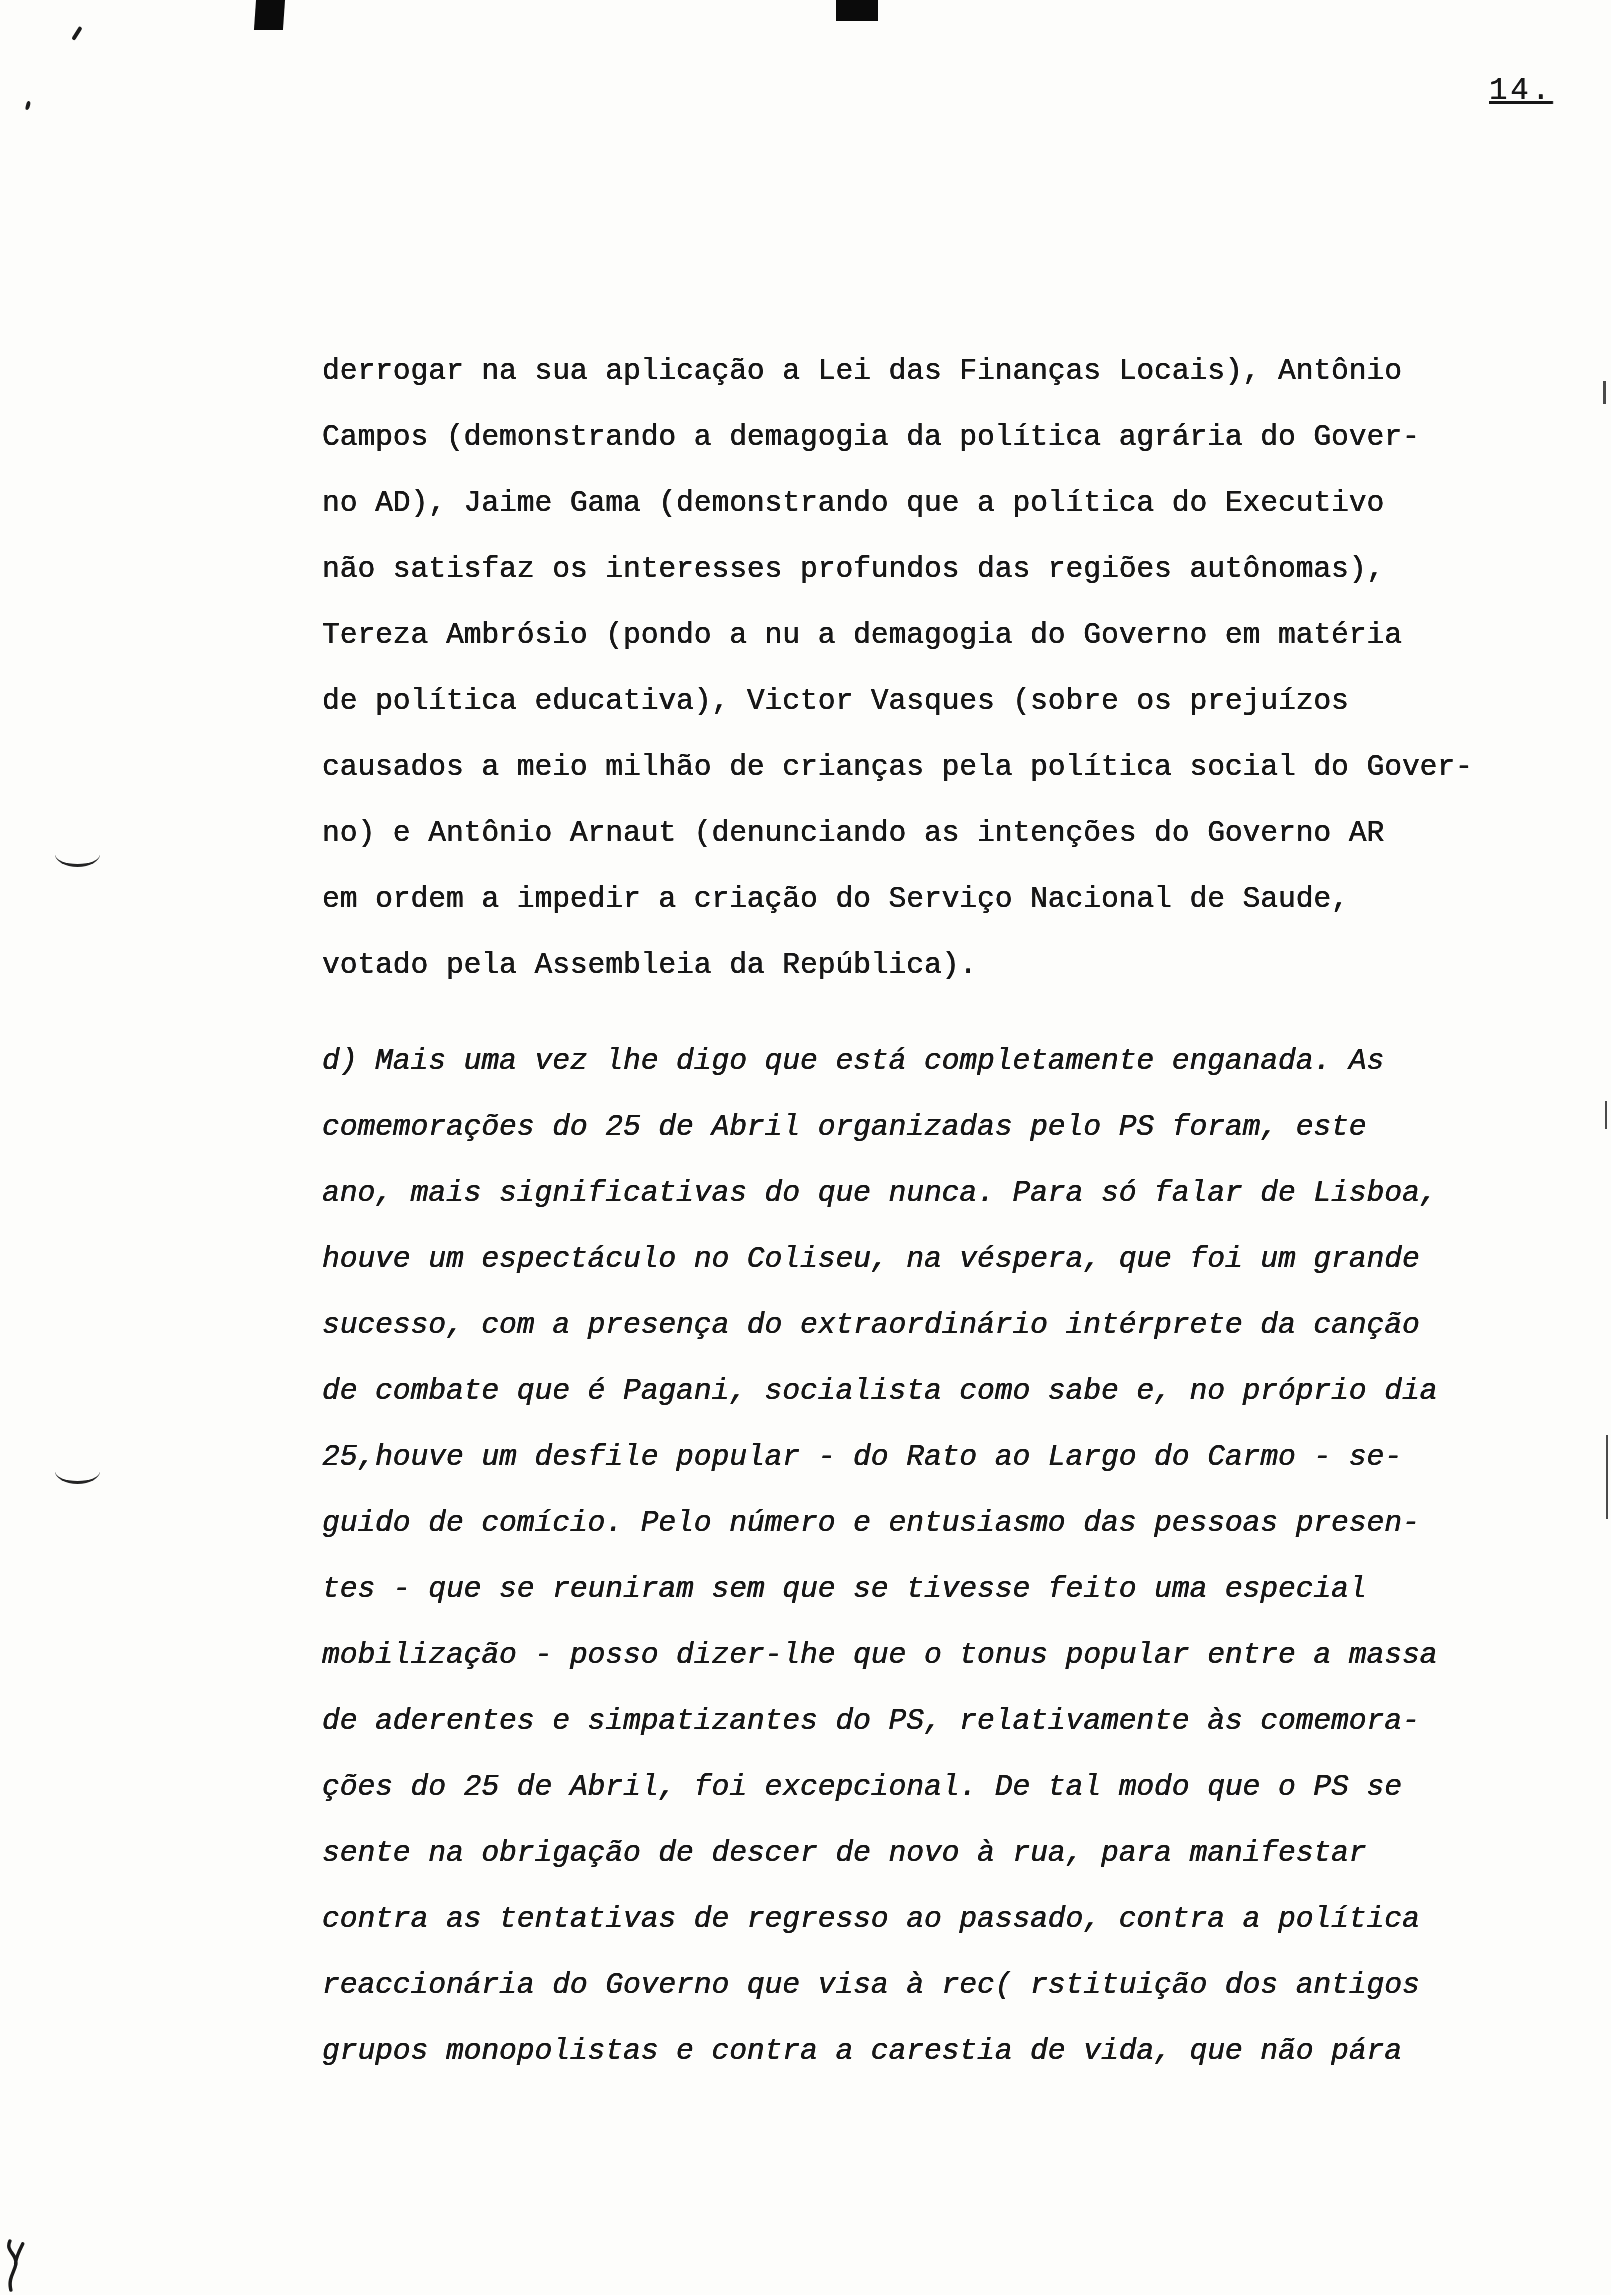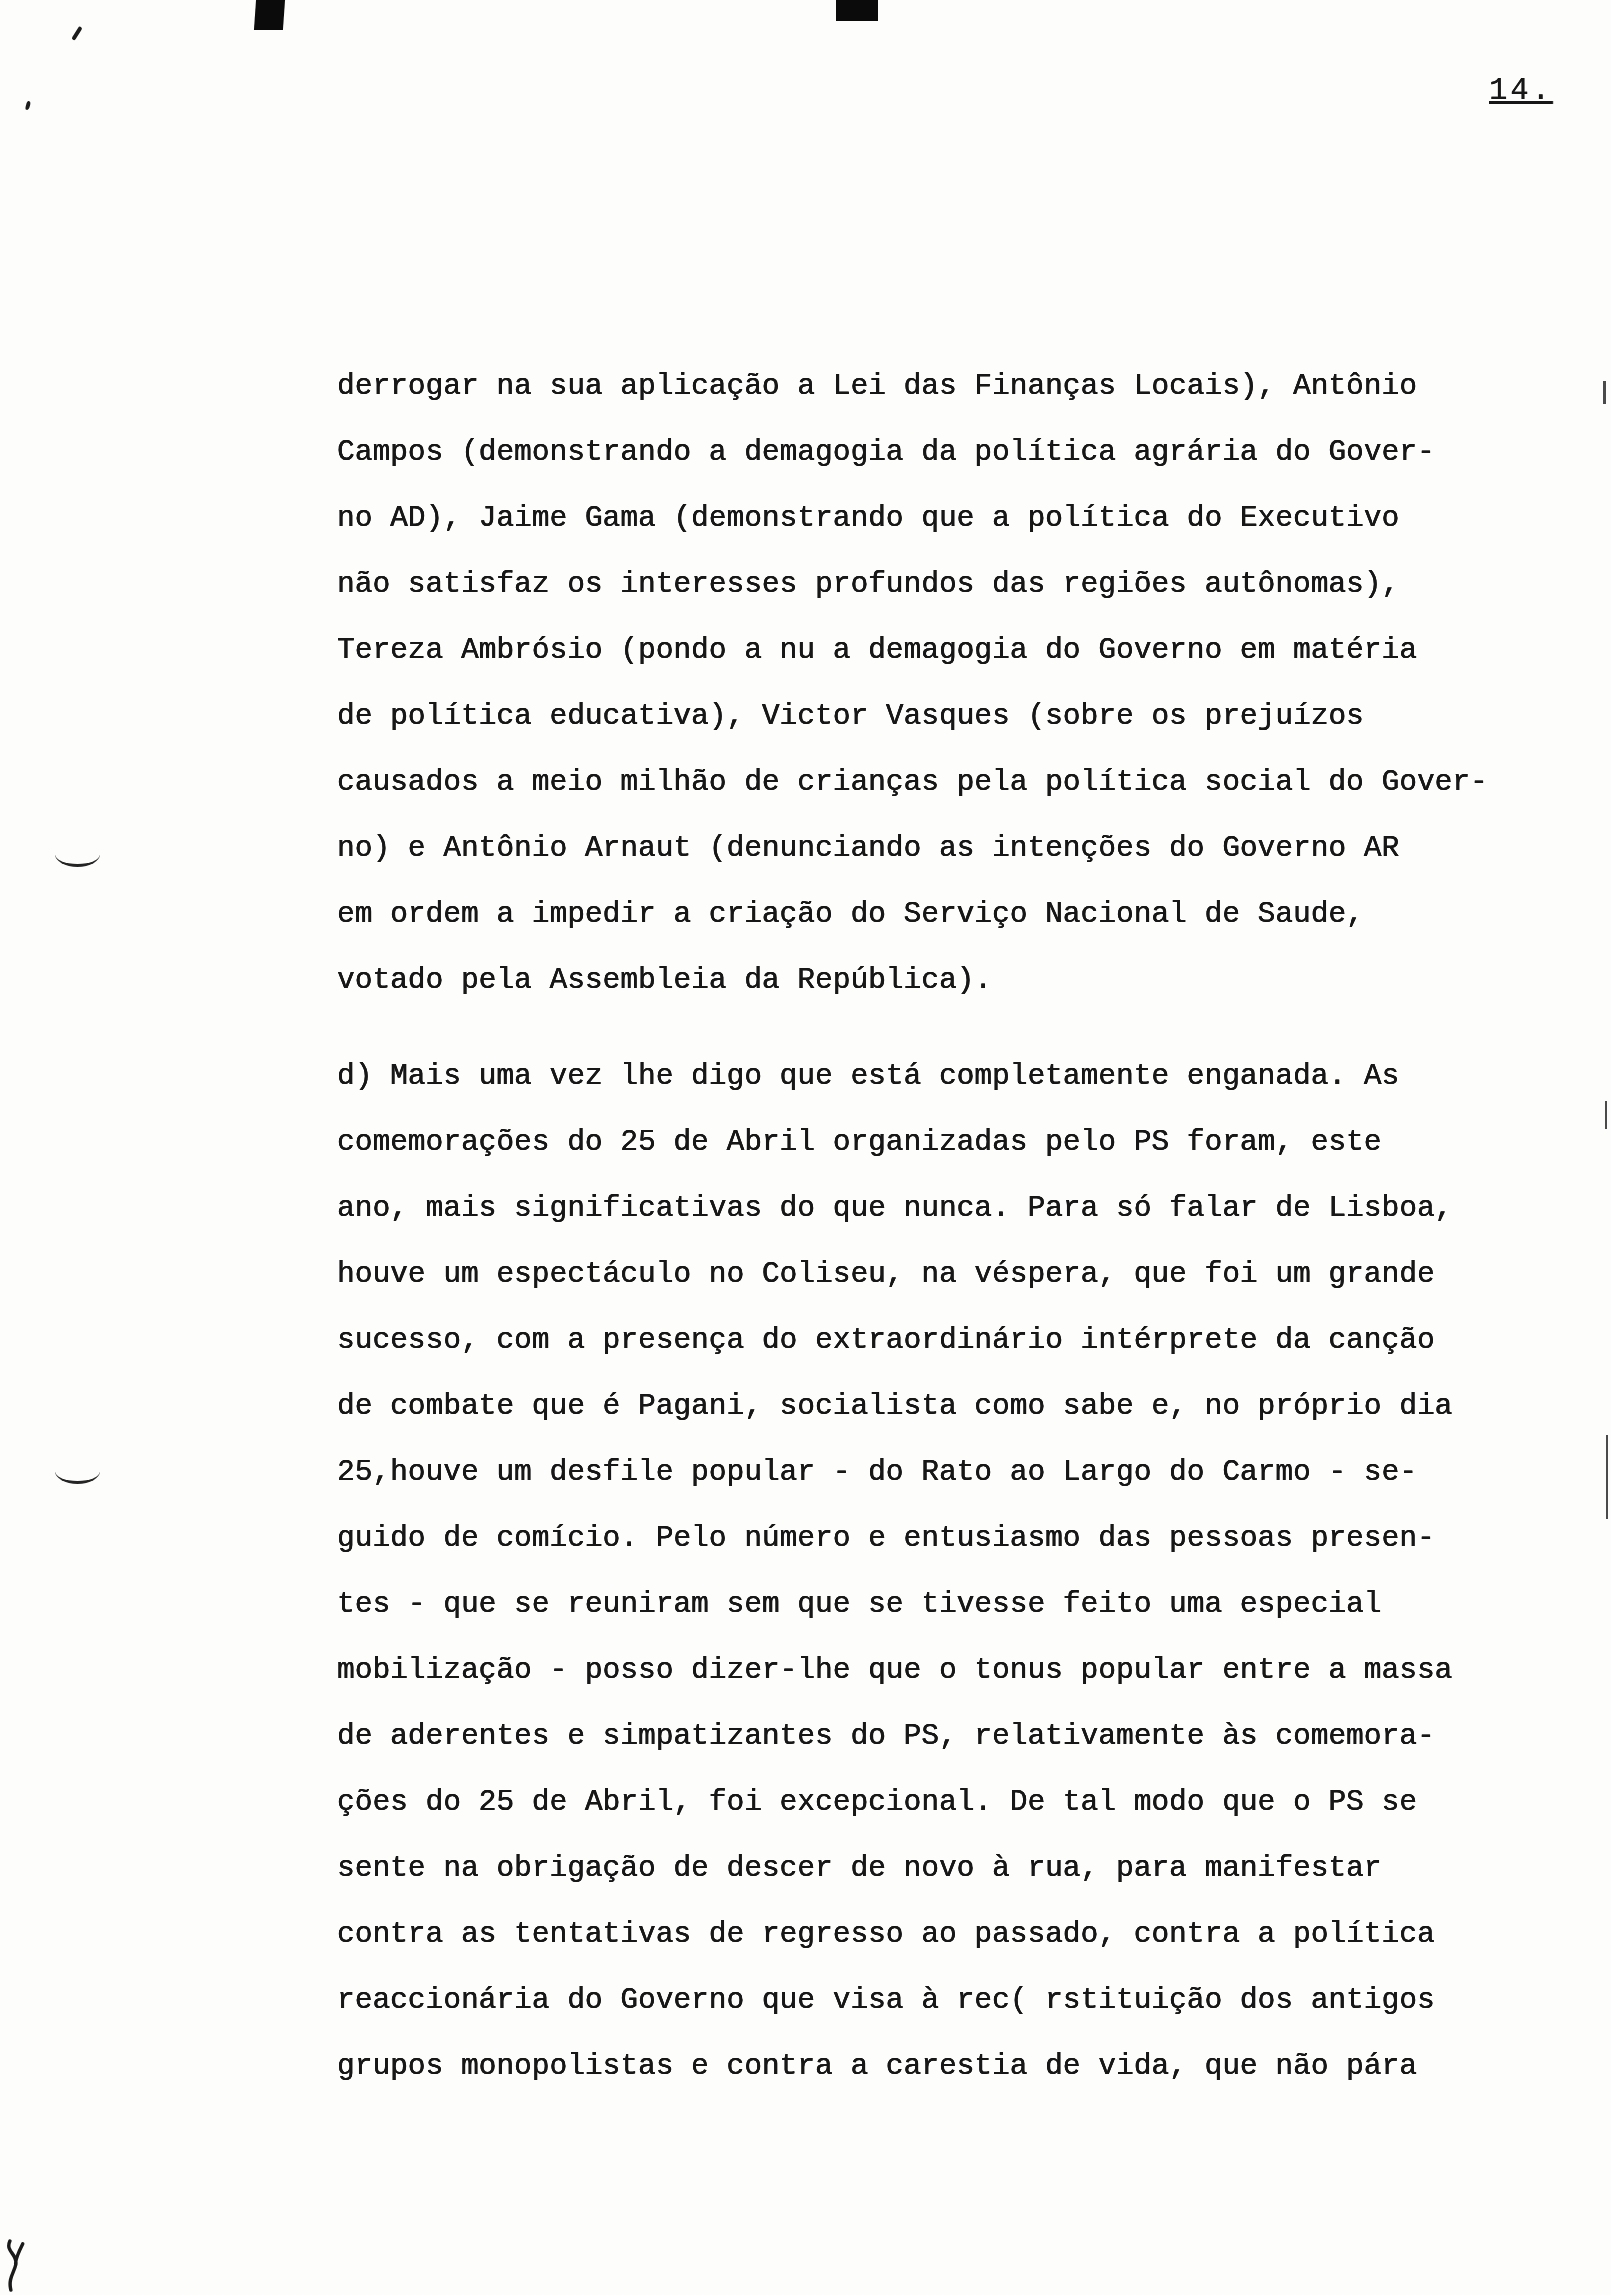--- a/index.html
+++ b/index.html
@@ -31,22 +31,22 @@
   .text-block {
     position: absolute;
     left: 322px;
     top: 338px;
     width: 1238px;
     font-size: 29.5px;
     line-height: 66px;
     white-space: pre;
     text-shadow: 0.3px 0 currentColor, 0 0.2px currentColor;
   }
-  .paragraph { margin: 15px; }
-  .paragraph + .paragraph { margin-top: 29.5px; }
+  .paragraph { margin: 0; }
+  .paragraph + .paragraph { margin-top: 29.5px; font-style: italic; }
   .tline { height: 66px; }
 
   
   .bar {
     position: absolute;
     background: #0b0b0b;
   }
   .bar-1 { left: 255px; top: 0; width: 28.5px; height: 29.5px; transform: skewX(-4deg); }
   .bar-2 { left: 836px; top: 0; width: 42px; height: 20.6px; }
   .tick {

